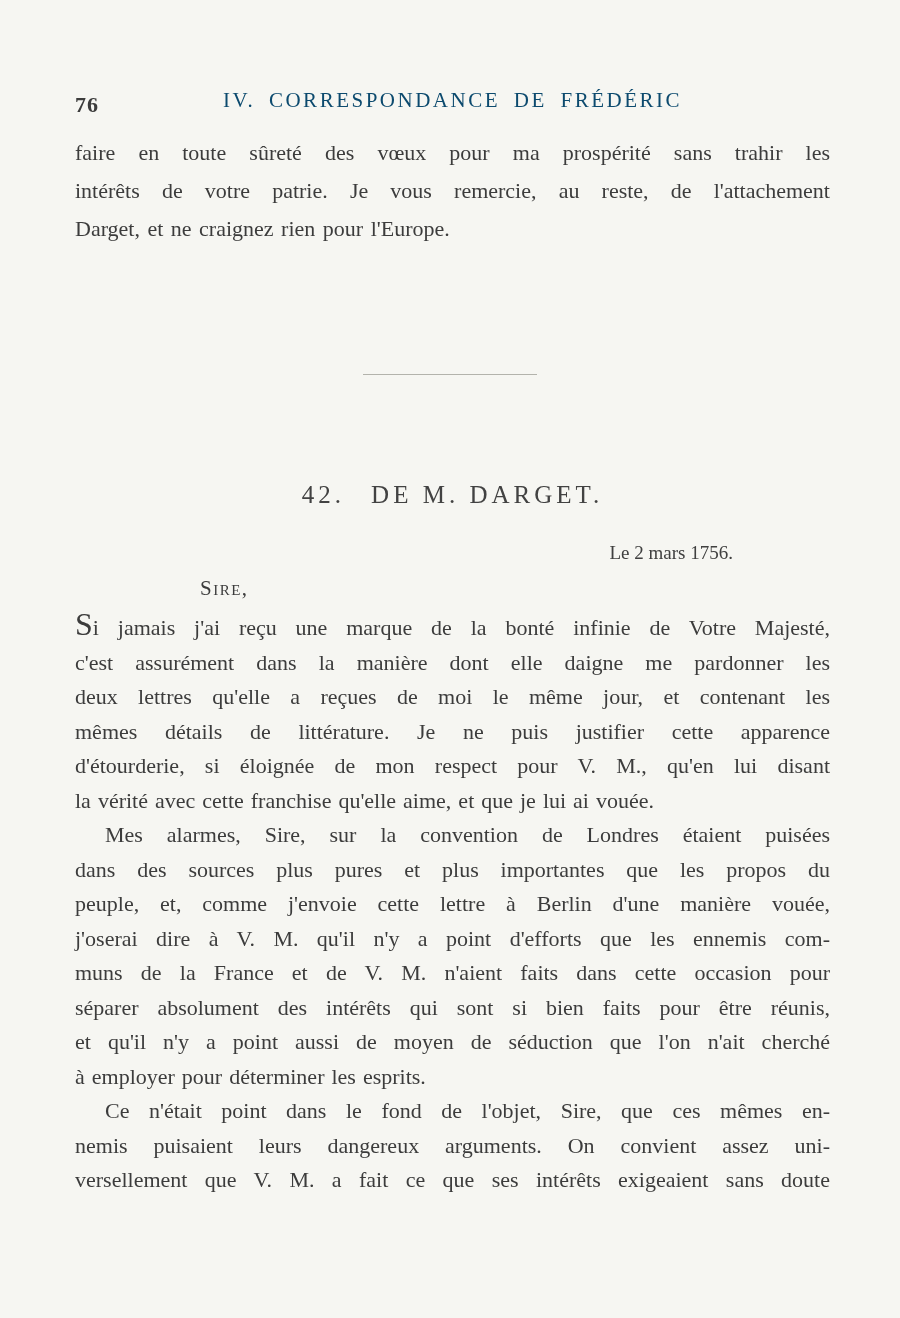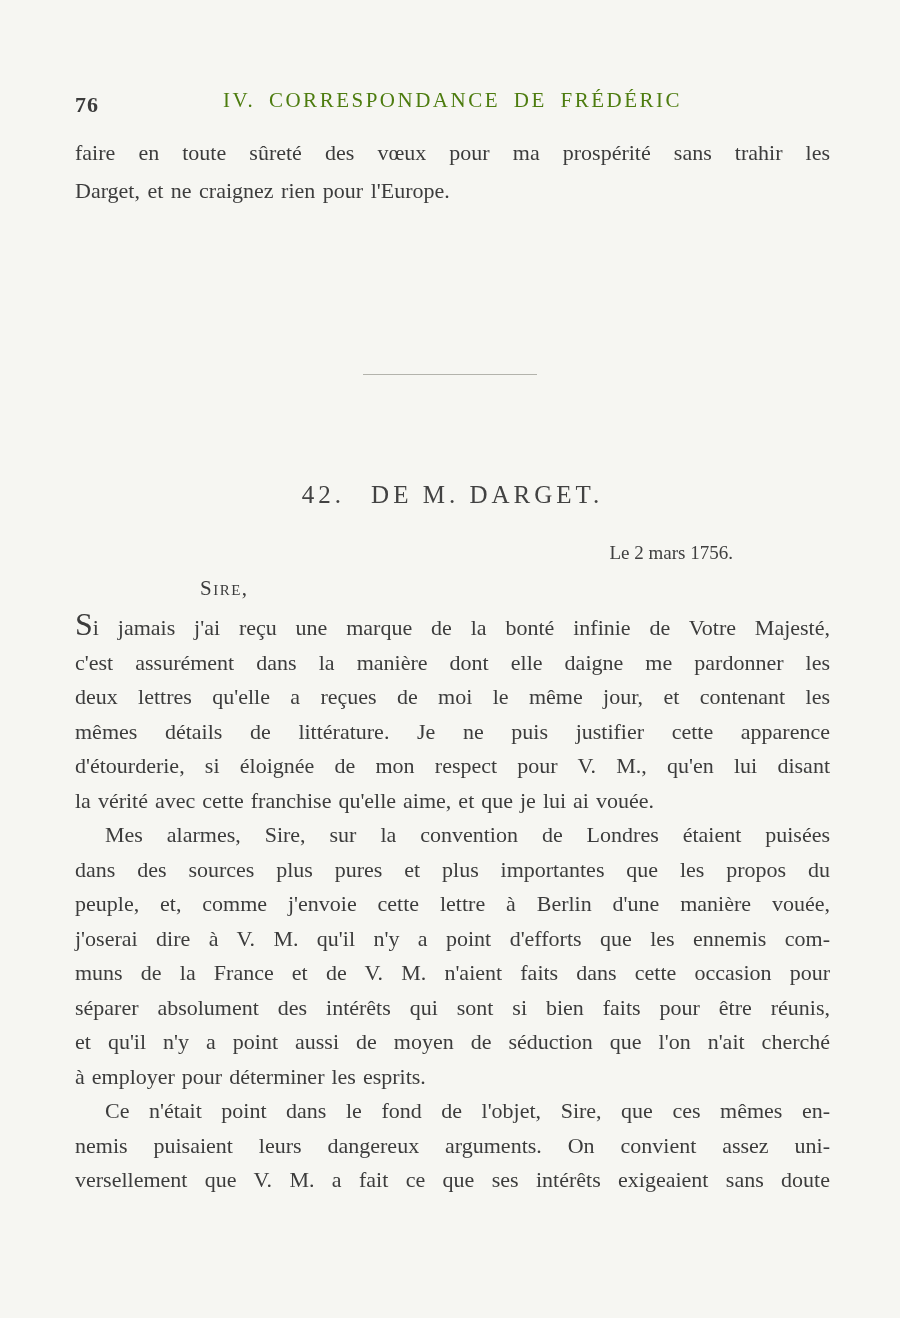--- a/index.html
+++ b/index.html
@@ -37,21 +37,21 @@
   }
   .head-title {
     position: absolute;
     left: 0;
     right: 0;
     top: 0;
     text-align: center;
     font-size: 21px;
     letter-spacing: 2.5px;
     word-spacing: 6px;
-    color: #4d7c0f;
+    color: #0c4a6e;
   }
   
   .col {
     position: absolute;
     left: 75px;
     width: 755px;
   }
   .line {
     text-align: justify;
     text-align-last: justify;
@@ -127,20 +127,21 @@
 
 <div class="page">
 
   <div class="running-head">
     <span class="page-number">76</span>
     <span class="head-title">IV.  CORRESPONDANCE DE FRÉDÉRIC</span>
   </div>
 
   <div class="col prev-paragraph">
     <div class="line">faire en toute sûreté des vœux pour ma prospérité sans trahir les</div>
+    <div class="line">intérêts de votre patrie.  Je vous remercie, au reste, de l'attachement</div>
     <div class="line last">Darget, et ne craignez rien pour l'Europe.</div>
   </div>
 
   <div class="divider"></div>
 
   <div class="letter-heading">
     <span class="num">42.</span><span>DE M. DARGET.</span>
   </div>
 
   <div class="letter-date">Le 2 mars 1756.</div>

